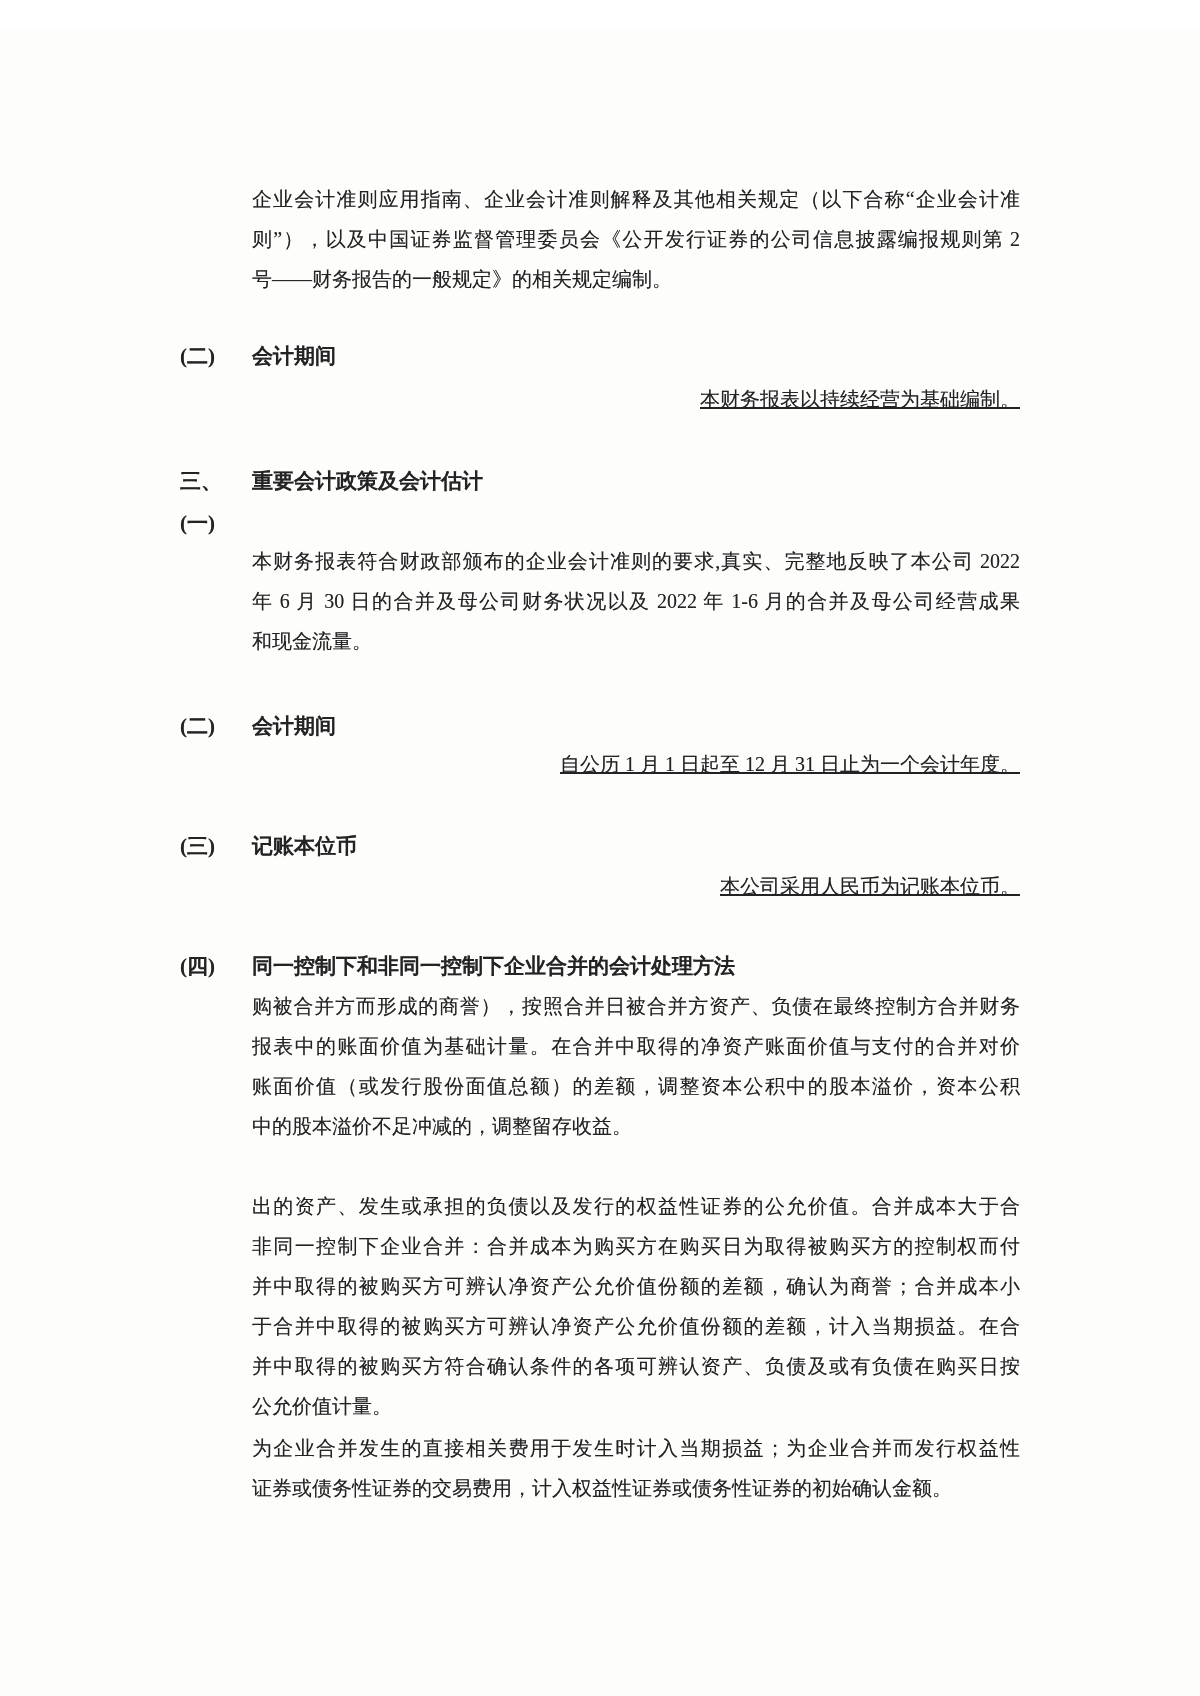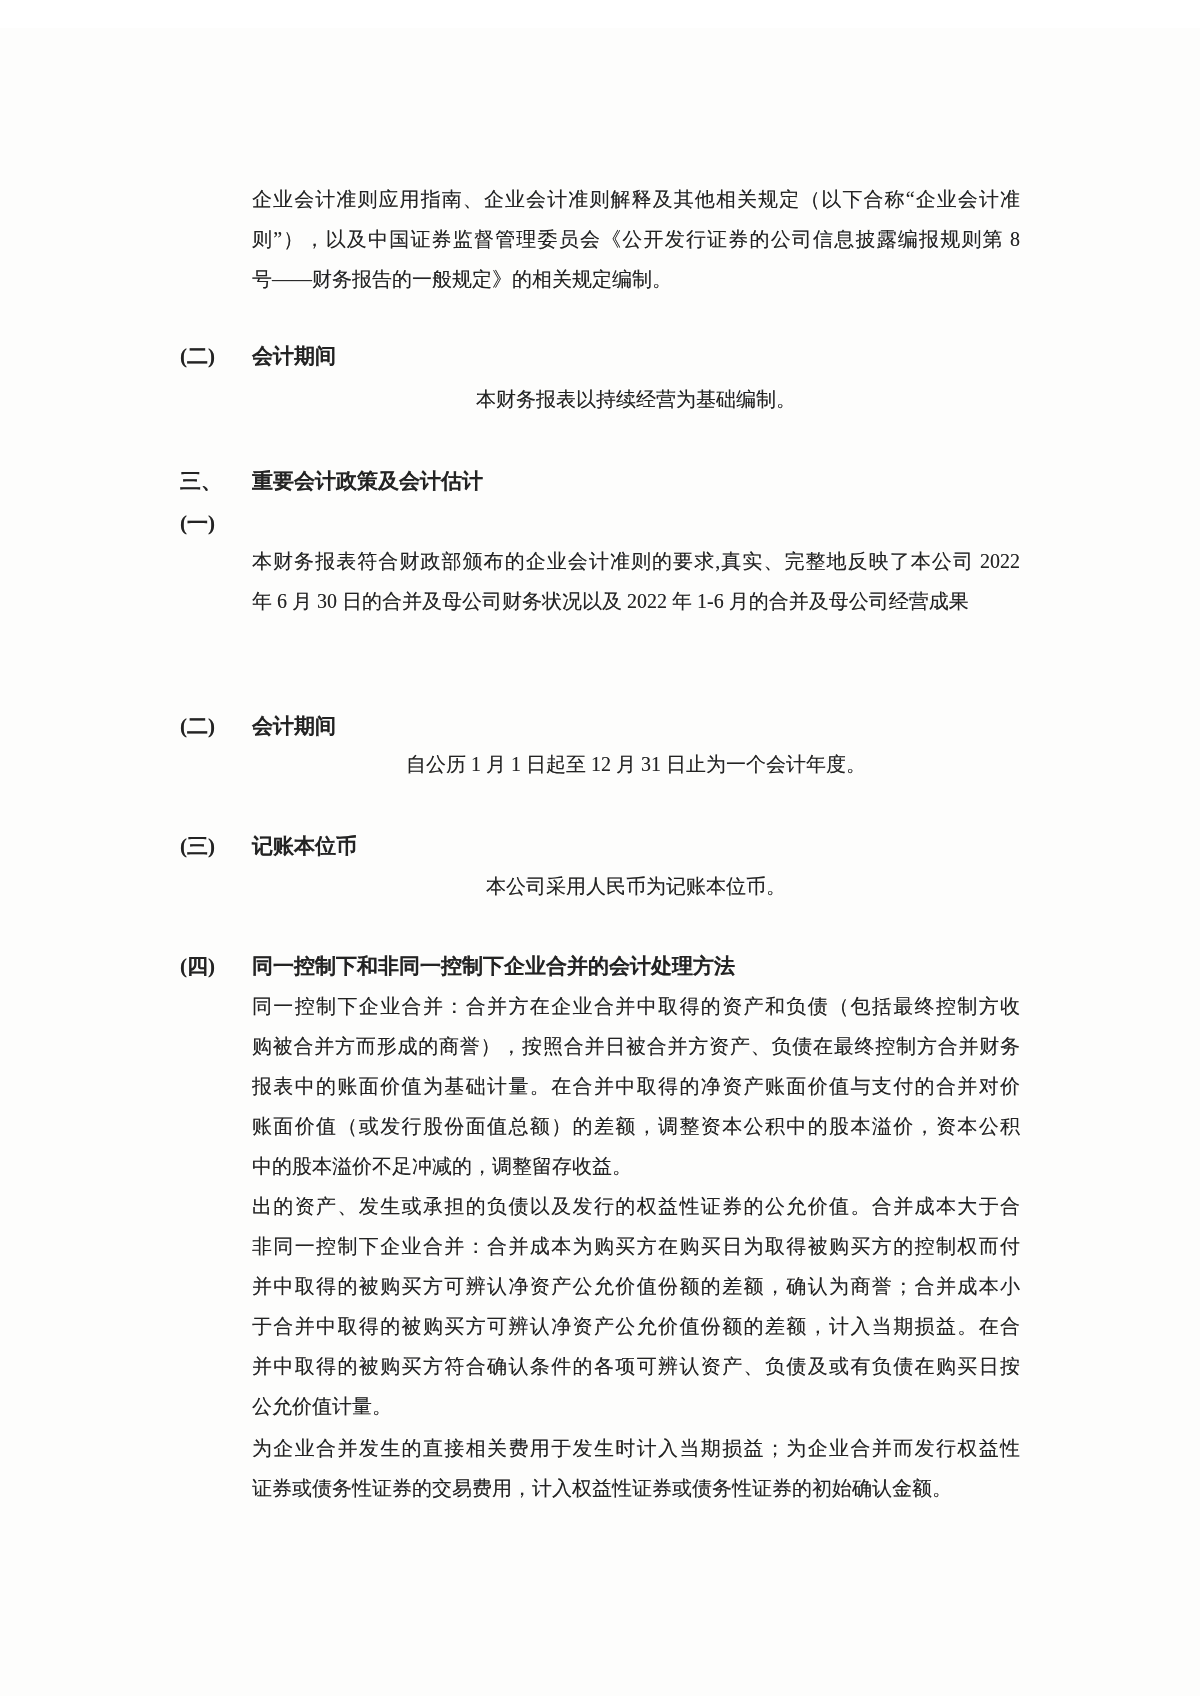--- a/index.html
+++ b/index.html
@@ -40,72 +40,73 @@
     line-height: 40px;
   }
   .para .line {
     text-align: justify;
     text-align-last: justify;
   }
   .para .line:last-child {
     text-align-last: left;
   }
   .para.single {
-    text-align: center;
+    text-align: right;
     white-space: nowrap;
+    text-decoration: underline;
   }
 </style>
 </head>
 <body>
 
 <div class="page">
 
   <div class="block para" style="top:151px">
       <div class="line">企业会计准则应用指南、企业会计准则解释及其他相关规定（以下合称“企业会计准</div>
-      <div class="line">则”），以及中国证券监督管理委员会《公开发行证券的公司信息披露编报规则第 8</div>
+      <div class="line">则”），以及中国证券监督管理委员会《公开发行证券的公司信息披露编报规则第 2</div>
       <div class="line">号——财务报告的一般规定》的相关规定编制。</div>
     </div>
 
   <div class="block heading-row" style="top:308px">
     <span class="label">(二)</span>
     <span class="title">会计期间</span>
   </div>
   <div class="block para single" style="top:351px">本财务报表以持续经营为基础编制。</div>
 
   <div class="block heading-row" style="top:433px">
     <span class="label">三、</span>
     <span class="title">重要会计政策及会计估计</span>
   </div>
 
   <div class="block heading-row" style="top:475px">
     <span class="label">(一)</span>
   </div>
   <div class="block para" style="top:513px">
       <div class="line">本财务报表符合财政部颁布的企业会计准则的要求,真实、完整地反映了本公司 2022</div>
       <div class="line">年 6 月 30 日的合并及母公司财务状况以及 2022 年 1-6 月的合并及母公司经营成果</div>
+      <div class="line">和现金流量。</div>
     </div>
 
   <div class="block heading-row" style="top:678px">
     <span class="label">(二)</span>
     <span class="title">会计期间</span>
   </div>
   <div class="block para single" style="top:716px">自公历 1 月 1 日起至 12 月 31 日止为一个会计年度。</div>
 
   <div class="block heading-row" style="top:798px">
     <span class="label">(三)</span>
     <span class="title">记账本位币</span>
   </div>
   <div class="block para single" style="top:838px">本公司采用人民币为记账本位币。</div>
 
   <div class="block heading-row" style="top:918px">
     <span class="label">(四)</span>
     <span class="title">同一控制下和非同一控制下企业合并的会计处理方法</span>
   </div>
   <div class="block para" style="top:958px">
-      <div class="line">同一控制下企业合并：合并方在企业合并中取得的资产和负债（包括最终控制方收</div>
       <div class="line">购被合并方而形成的商誉），按照合并日被合并方资产、负债在最终控制方合并财务</div>
       <div class="line">报表中的账面价值为基础计量。在合并中取得的净资产账面价值与支付的合并对价</div>
       <div class="line">账面价值（或发行股份面值总额）的差额，调整资本公积中的股本溢价，资本公积</div>
       <div class="line">中的股本溢价不足冲减的，调整留存收益。</div>
     </div>
   <div class="block para" style="top:1158px">
       <div class="line">出的资产、发生或承担的负债以及发行的权益性证券的公允价值。合并成本大于合</div>
       <div class="line">非同一控制下企业合并：合并成本为购买方在购买日为取得被购买方的控制权而付</div>
       <div class="line">并中取得的被购买方可辨认净资产公允价值份额的差额，确认为商誉；合并成本小</div>
       <div class="line">于合并中取得的被购买方可辨认净资产公允价值份额的差额，计入当期损益。在合</div>

